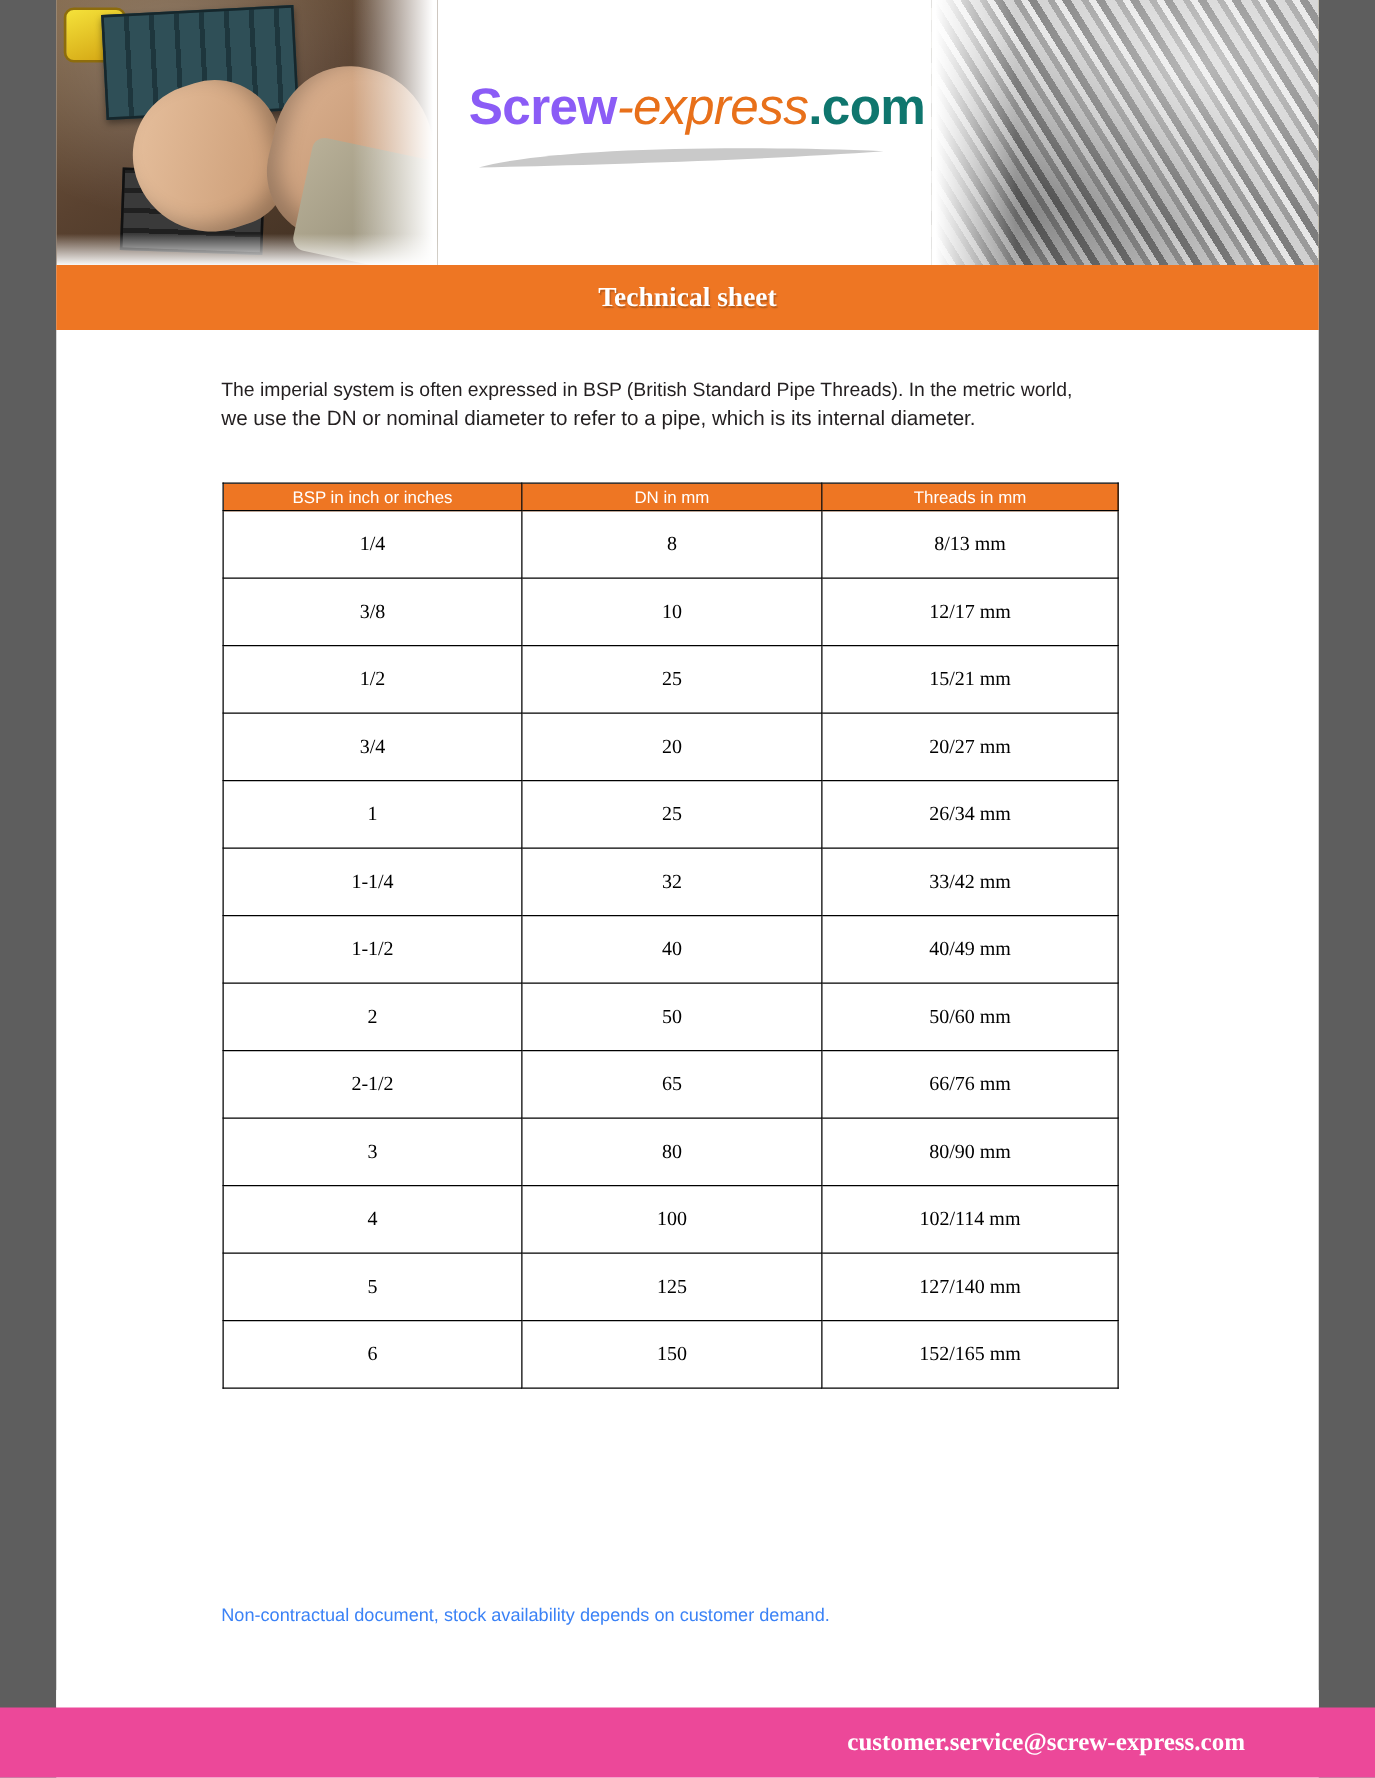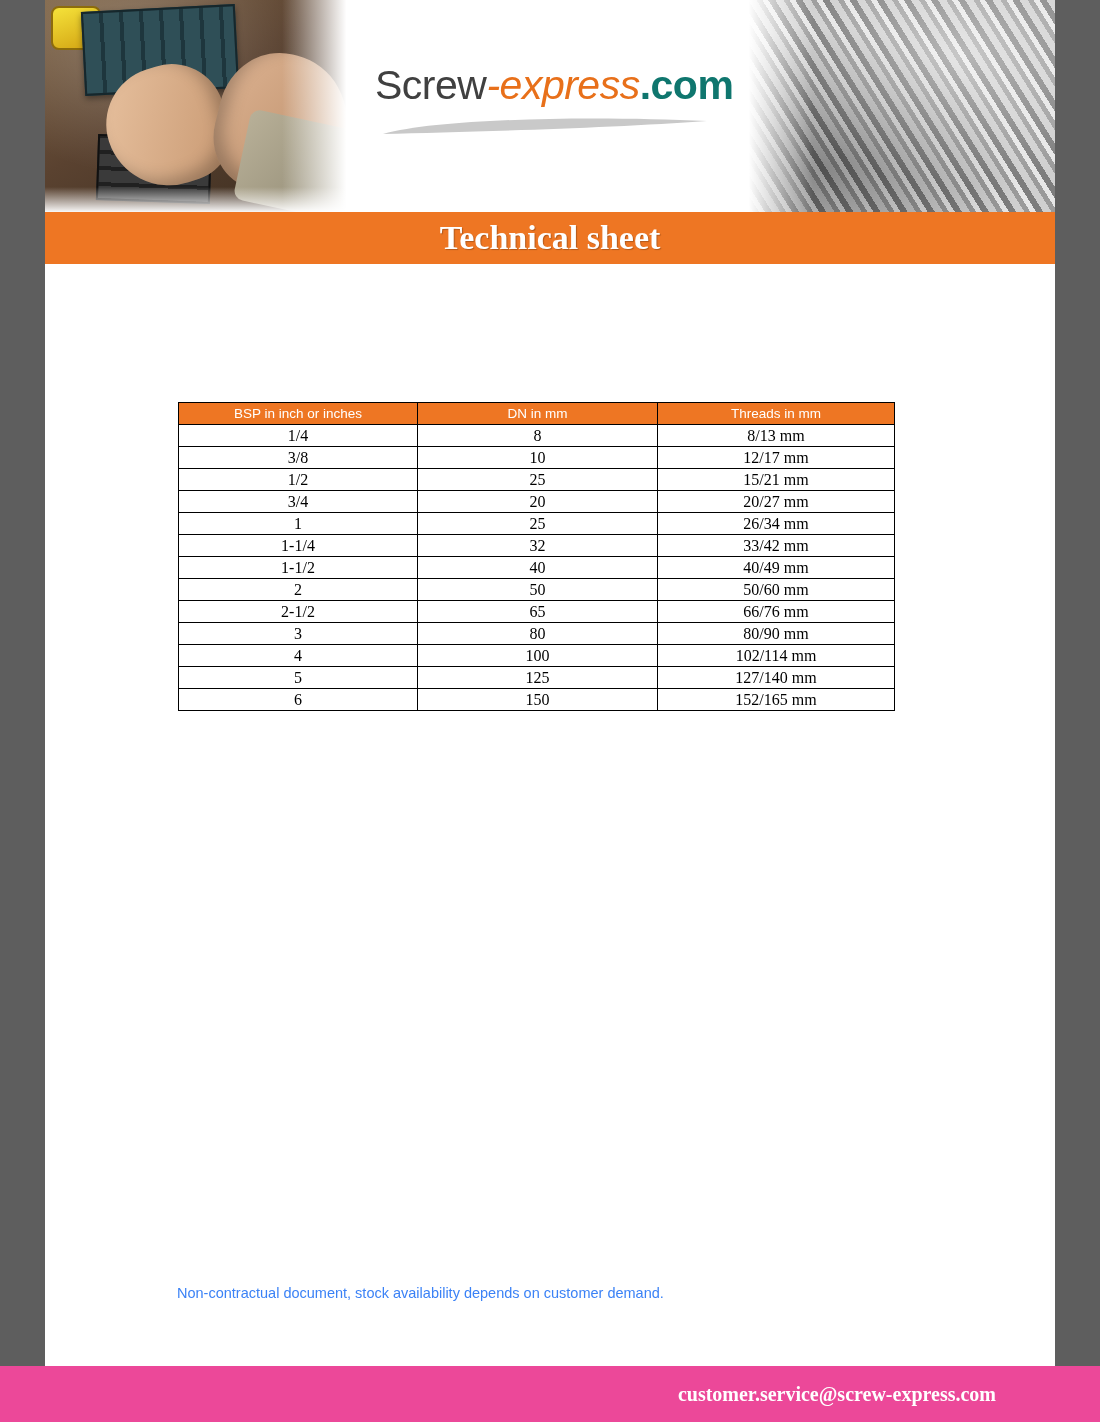--- a/index.html
+++ b/index.html
@@ -173,21 +173,21 @@
     top: 62px;
     width: 420px;
     height: 100px;
   }
   .logo-text {
     font-size: 41px;
     letter-spacing: -0.5px;
     white-space: nowrap;
     font-family: "Liberation Sans", sans-serif;
   }
-  .logo-text .part1 { color: #404040; font-weight: 400; }
+  .logo-text .part1 { color: #8b5cf6; font-weight: 700; }
   .logo-text .part2 { color: #e8701a; font-weight: 400; font-style: italic; }
   .logo-text .part3 { color: #0f766e; font-weight: 700; }
   .logo-swoosh {
     position: absolute;
     left: 6px;
     top: 54px;
     width: 330px;
     height: 22px;
   }
 
@@ -198,21 +198,21 @@
     top: 212px;
     width: 1010px;
     height: 52px;
     background: #ee7623;
     display: flex;
     align-items: center;
     justify-content: center;
   }
   .title-bar .title {
     color: #ffffff;
-    font-size: 34px;
+    font-size: 22px;
     font-weight: bold;
     font-family: "Liberation Serif", serif;
     letter-spacing: 0px;
     text-shadow: 1px 1px 1px rgba(0,0,0,.25);
   }
 
   
   .rail-left, .rail-right {
     position: absolute;
     top: 0;
@@ -240,41 +240,40 @@
   .table-wrap {
     position: absolute;
     left: 178px;
     top: 386px;
     width: 716px;
   }
   table.tech {
     border-collapse: collapse;
     width: 716px;
     table-layout: fixed;
-    margin-top: 16px;
   }
   table.tech th {
     background: #ee7623;
     color: #ffffff;
     font-size: 13.5px;
     font-weight: normal;
     font-family: "Liberation Sans", sans-serif;
     height: 21px;
     border: 1px solid #000000;
     text-align: center;
     padding: 0;
   }
   table.tech td {
     border: 1px solid #000000;
     height: 21px;
     text-align: center;
     font-size: 16px;
     font-family: "Liberation Serif", serif;
     color: #000000;
-    padding: 0;
+    padding: 16px;
   }
   .col-a { width: 239px; }
   .col-b { width: 240px; }
   .col-c { width: 237px; }
 
   
   .footnote {
     position: absolute;
     left: 177px;
     top: 1285px;
@@ -346,20 +345,24 @@
       <svg class="logo-swoosh" viewBox="0 0 330 22">
         <path d="M2 18 C 60 2, 210 0, 326 5 C 230 12, 90 16, 2 18 Z" fill="#c9c9c9"></path>
       </svg>
     </div>
   </div>
 
   <div class="title-bar">
     <div class="title">Technical sheet</div>
   </div>
 
+  <div class="intro">
+    <div class="line1">The imperial system is often expressed in BSP (British Standard Pipe Threads). In the metric world,</div>
+    <div class="line2">we use the DN or nominal diameter to refer to a pipe, which is its internal diameter.</div>
+  </div>
 
   <div class="table-wrap">
     <table class="tech">
       <colgroup>
         <col class="col-a">
           <col class="col-b">
           <col class="col-c">
       </colgroup>
       <thead>
         <tr>

